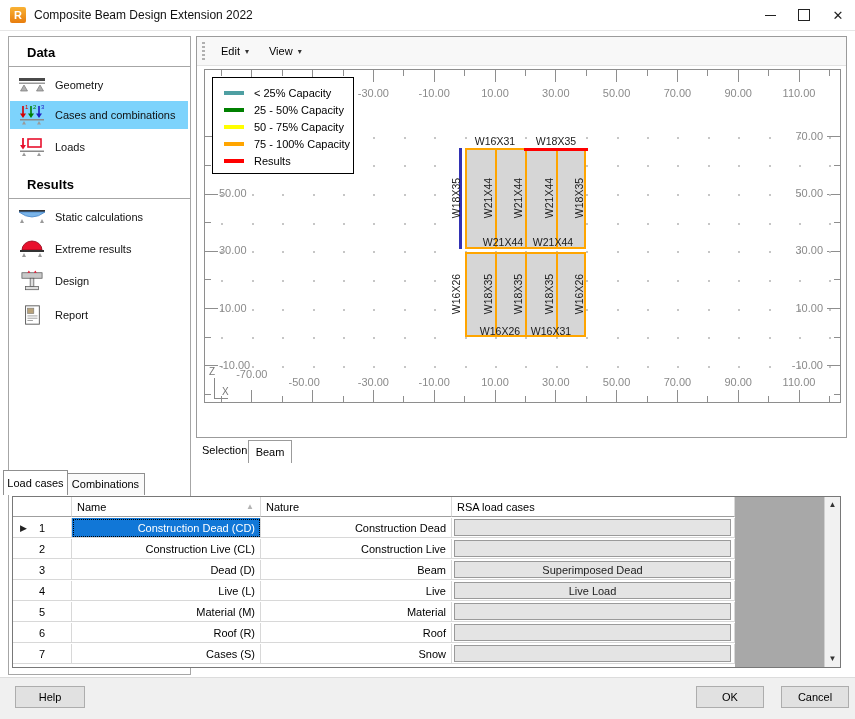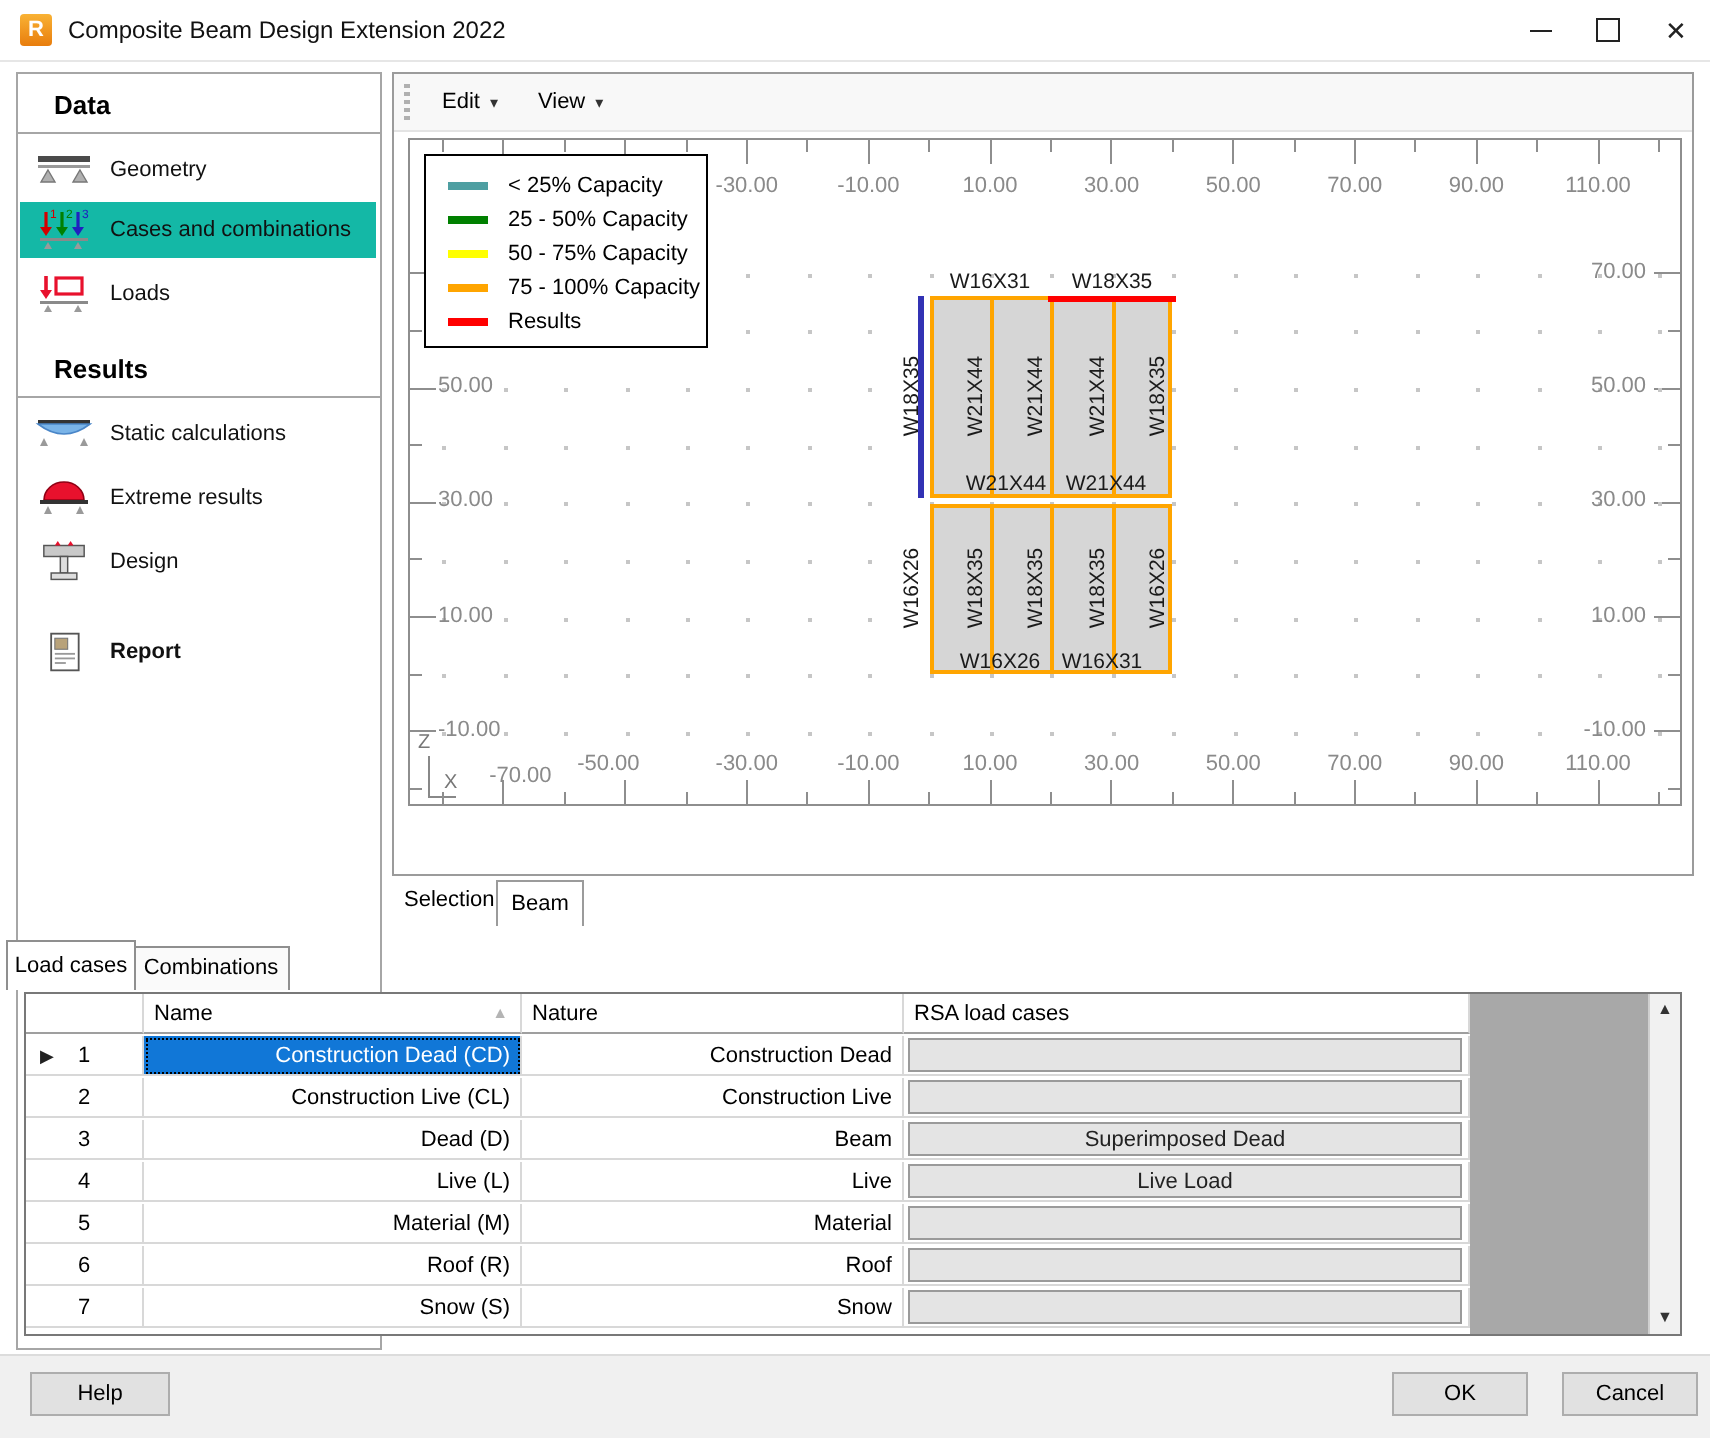--- a/index.html
+++ b/index.html
@@ -18,21 +18,21 @@
   #title-text{position:absolute;left:34px;top:8px;font-size:12px;color:#111;}
   .wc{position:absolute;top:0;width:34px;height:30px;display:flex;align-items:center;justify-content:center;}
   .min-glyph{width:11px;height:0;border-top:1px solid #222;}
   .max-glyph{width:10px;height:10px;border:1px solid #222;}
   .close-glyph{font-size:13px;color:#222;line-height:1;}
   
   #sidebar{position:absolute;left:8px;top:36px;width:181px;height:637px;background:#fff;border:1px solid #a6a6a6;}
   .side-header{position:absolute;left:18px;font-size:13px;font-weight:bold;color:#000;}
   .side-sep{position:absolute;left:0;width:100%;height:0;border-top:1px solid #a6a6a6;}
   .side-item{position:absolute;left:1px;width:178px;height:28px;display:flex;align-items:center;cursor:pointer;}
-  .side-item.selected{background:#14b8a6;}
+  .side-item.selected{background:#7dd3fc;}
   .side-item .ic{width:30px;height:22px;margin-left:7px;flex:0 0 30px;}
   .side-item .lbl{margin-left:8px;color:#111;text-align:center;}
   
   #canvas-panel{position:absolute;left:196px;top:36px;width:651px;height:402px;background:#fff;border:1px solid #9b9b9b;box-sizing:border-box;}
   #menubar{position:absolute;left:0;top:0;right:0;height:28px;background:#f8f8f8;border-bottom:1px solid #e3e3e3;display:flex;align-items:center;}
   #gripper{width:3px;height:18px;margin-left:5px;background:repeating-linear-gradient(#b0b0b0 0 2px,transparent 2px 4px);}
   .menu-btn{margin-left:12px;padding:2px 4px;color:#000;cursor:pointer;display:flex;align-items:center;}
   .menu-btn::after{content:"▾";font-size:8px;margin-left:5px;color:#333;}
   #frame{position:absolute;left:7px;top:32px;width:635px;height:332px;border:1px solid #8e8e8e;box-sizing:content-box;background:#fff;}
   .tick{position:absolute;background:#8e8e8e;}
@@ -170,21 +170,21 @@
     <svg class="ic" viewBox="0 0 30 24">
       <rect x="4" y="3" width="22" height="6" fill="#c9c9c9" stroke="#555" stroke-width="0.8"></rect>
       <path d="M10 3 l1.6 -2.4 1.6 2.4 z" fill="#e8112d"></path>
       <path d="M17 3 l1.6 -2.4 1.6 2.4 z" fill="#e8112d"></path>
       <rect x="13" y="9" width="4" height="9" fill="#dedede" stroke="#555" stroke-width="0.8"></rect>
       <rect x="8" y="18" width="14" height="3.5" fill="#dedede" stroke="#555" stroke-width="0.8"></rect>
     </svg>
     <span class="lbl">Design</span>
   </div>
 
-  <div class="side-item" style="top:275px;font-weight:bold;">
+  <div class="side-item" style="top:264px;">
     <svg class="ic" viewBox="0 0 30 24">
       <rect x="8" y="2" width="15" height="20" fill="#fff" stroke="#555" stroke-width="1"></rect>
       <rect x="10" y="4.5" width="7" height="6" fill="#b8a27a" stroke="#777" stroke-width="0.6"></rect>
       <line x1="10" y1="13" x2="21" y2="13" stroke="#999" stroke-width="1"></line>
       <line x1="10" y1="15.5" x2="21" y2="15.5" stroke="#999" stroke-width="1"></line>
       <line x1="10" y1="18" x2="16" y2="18" stroke="#999" stroke-width="1"></line>
     </svg>
     <span class="lbl">Report</span>
   </div>
 </div>
@@ -480,21 +480,21 @@
       <div class="griddot" style="left: 624.4px; top: 95.35px;"></div>
       <div class="griddot" style="left: 624.4px; top: 66.7px;"></div>
       <div class="ax-lbl" style="left: 144.4px; top: 17px; width: 48px; text-align: center;">-30.00</div>
       <div class="ax-lbl" style="left: 205.2px; top: 17px; width: 48px; text-align: center;">-10.00</div>
       <div class="ax-lbl" style="left: 266px; top: 17px; width: 48px; text-align: center;">10.00</div>
       <div class="ax-lbl" style="left: 326.8px; top: 17px; width: 48px; text-align: center;">30.00</div>
       <div class="ax-lbl" style="left: 387.6px; top: 17px; width: 48px; text-align: center;">50.00</div>
       <div class="ax-lbl" style="left: 448.4px; top: 17px; width: 48px; text-align: center;">70.00</div>
       <div class="ax-lbl" style="left: 509.2px; top: 17px; width: 48px; text-align: center;">90.00</div>
       <div class="ax-lbl" style="left: 570px; top: 17px; width: 48px; text-align: center;">110.00</div>
-      <div class="ax-lbl" style="left: 22.8px; top: 312px; width: 48px; text-align: right;">-70.00</div>
+      <div class="ax-lbl" style="left: 22.8px; top: 298px; width: 48px; text-align: center;">-70.00</div>
       <div class="ax-lbl" style="left: 83.6px; top: 306px; width: 48px; ">-50.00</div>
       <div class="ax-lbl" style="left: 144.4px; top: 306px; width: 48px; text-align: center;">-30.00</div>
       <div class="ax-lbl" style="left: 205.2px; top: 306px; width: 48px; text-align: center;">-10.00</div>
       <div class="ax-lbl" style="left: 266px; top: 306px; width: 48px; text-align: center;">10.00</div>
       <div class="ax-lbl" style="left: 326.8px; top: 306px; width: 48px; text-align: center;">30.00</div>
       <div class="ax-lbl" style="left: 387.6px; top: 306px; width: 48px; text-align: center;">50.00</div>
       <div class="ax-lbl" style="left: 448.4px; top: 306px; width: 48px; text-align: center;">70.00</div>
       <div class="ax-lbl" style="left: 509.2px; top: 306px; width: 48px; text-align: center;">90.00</div>
       <div class="ax-lbl" style="left: 570px; top: 306px; width: 48px; text-align: center;">110.00</div>
       <div class="ax-lbl" style="left: 14px; top: 117px; width: 40px; text-align: left;">50.00</div>
@@ -602,21 +602,21 @@
       <div class="t-row" style="top: 126px;">
         <div class="t-cell cell-marker"><div style="display: inline;">6</div></div>
         <div class="t-cell cell-nature">Roof</div>
         <div class="t-cell cell-name">Roof (R)</div>
         <div class="t-cell cell-rsa">
           <div class="rsa-btn"></div>
         </div>
       </div>
       <div class="t-row" style="top: 147px;">
         <div class="t-cell cell-marker"><div style="display: inline;">7</div></div>
-        <div class="t-cell cell-name">Snow (S)</div>
+        <div class="t-cell cell-name">Cases (S)</div>
         <div class="t-cell cell-nature">Snow</div>
         <div class="t-cell cell-rsa">
           <div class="rsa-btn"></div>
         </div>
       </div>
     </div>
   <div id="t-filler"></div>
   <div id="t-scroll">
     <div class="scroll-arrow" style="top:0;">▲</div>
     <div class="scroll-arrow" style="bottom:0;">▼</div>

